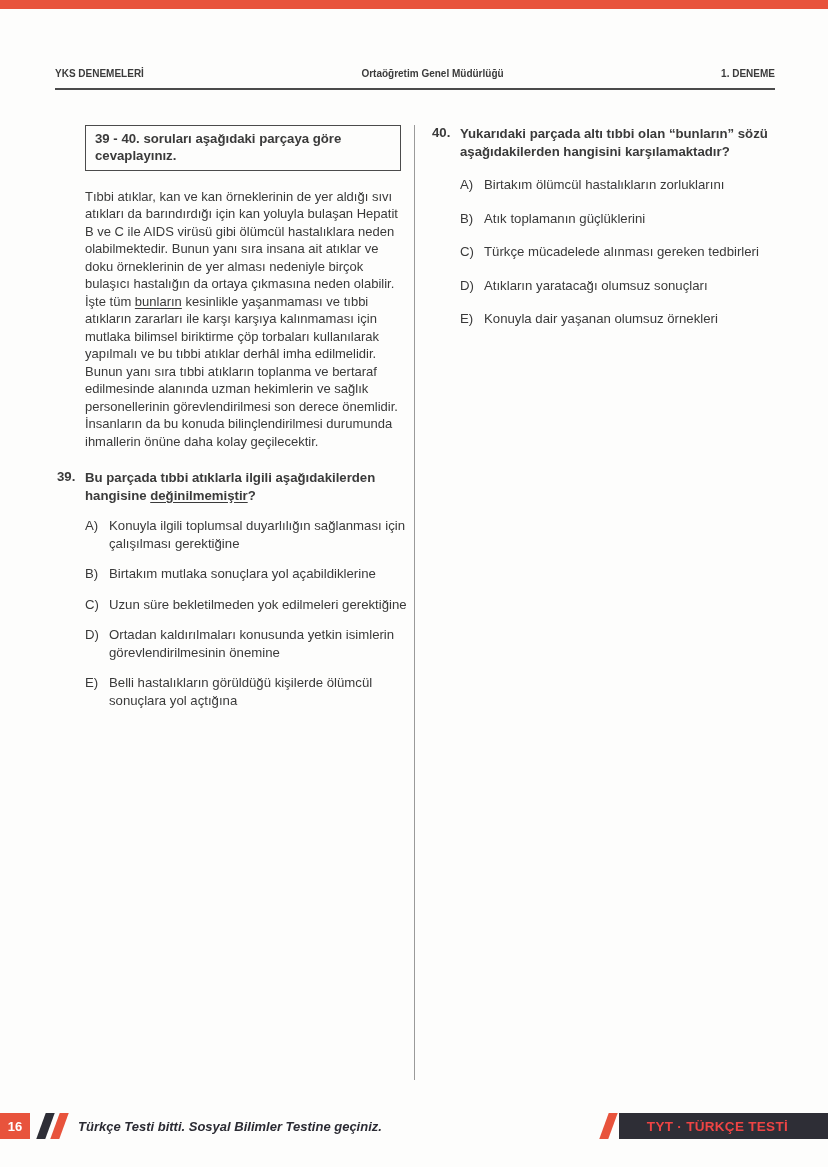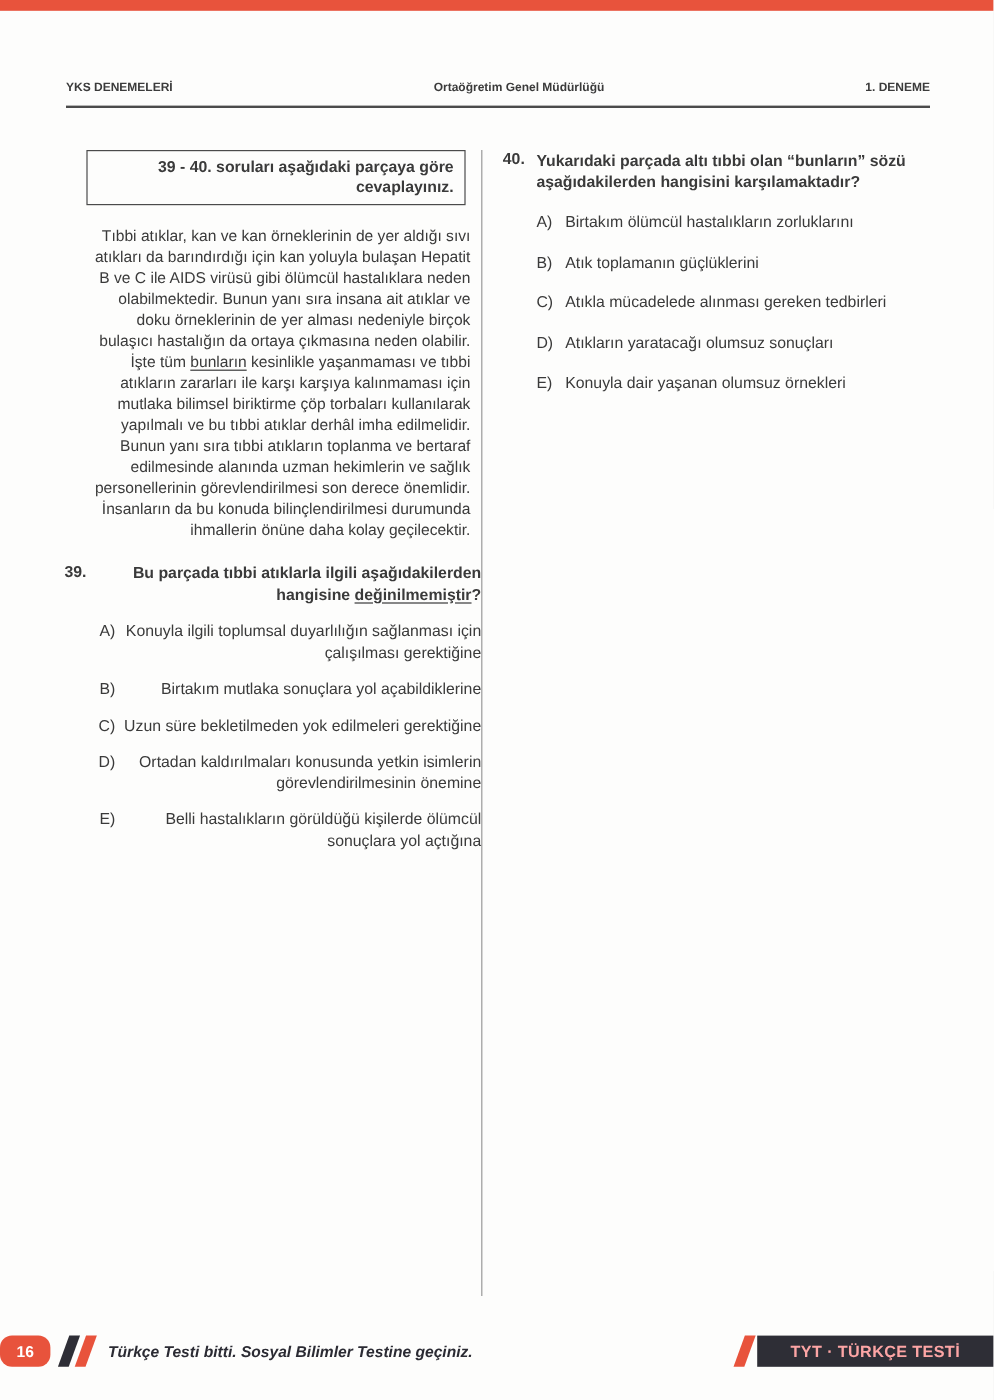--- a/index.html
+++ b/index.html
@@ -18,21 +18,21 @@
 
   .header {
     position: absolute; top: 68px; left: 55px; right: 53px;
     display: flex; justify-content: space-between; align-items: baseline;
     font-weight: bold; font-size: 10px; color: #3b3b3b;
     padding-bottom: 9px;
     border-bottom: 2.5px solid #4b4b4b;
   }
 
   .content { position: absolute; top: 125px; left: 0; right: 0; display: flex; }
-  .col-left  { width: 357px; margin-left: 44px; text-align: right; }
+  .col-left  { width: 357px; margin-left: 57px; }
   .divider   { width: 1px; background: #9a9a9a; height: 955px; }
   .col-right { flex: 1; padding-left: 17px; padding-right: 24px; }
 
   .instruction-box {
     margin-left: 28px;
     width: 316px;
     border: 1.5px solid #4b4b4b;
     padding: 5px 9px;
     font-weight: bold;
     font-size: 13.2px;
@@ -61,35 +61,35 @@
   #q39 .options { margin-top: 6px; }
   #q39 .option  { margin-top: 13px; }
   #q40 .options { margin-top: 10px; }
   #q40 .option  { margin-top: 16px; }
 
   .footer {
     position: absolute; left: 0; right: 0; bottom: 28px; height: 26px;
     display: flex; align-items: stretch;
   }
   .page-num {
-    width: 42px; background: #e8533c; color: #ffffff; font-weight: bold;
-    font-size: 13px; display: flex; align-items: center; justify-content: center; border-radius: 10px;
+    width: 30px; background: #e8533c; color: #ffffff; font-weight: bold;
+    font-size: 13px; display: flex; align-items: center; justify-content: center;
   }
   .stripe { width: 9px; transform: skewX(-20deg); }
   .stripe.s1 { margin-left: 11px; background: #2e2e36; }
   .stripe.s2 { margin-left: 5px;  background: #e8533c; }
   .footer-note {
     margin-left: 14px; align-self: center;
     font-weight: bold; font-style: italic; font-size: 13px; color: #2b2b33; text-align: center;
   }
   .footer-right {
-    margin-left: auto; background: #2e2e36; color: #fca5a5;
+    margin-left: auto; background: #2e2e36; color: #ef4444;
     font-weight: bold; font-size: 13.5px; letter-spacing: 0.3px;
     display: flex; align-items: center;
-    padding: 0 28px 0 28px;
+    padding: 0 40px 0 28px;
     position: relative;
   }
   .footer-right::before {
     content: "";
     position: absolute; left: -15px; top: 0; bottom: 0; width: 9px;
     background: #e8533c; transform: skewX(-20deg);
   }
 </style>
 </head>
 <body>
@@ -157,21 +157,21 @@
             <div class="option">
               <span class="opt-letter">A)</span>
               <span class="opt-text">Birtakım ölümcül hastalıkların zorluklarını</span>
             </div>
             <div class="option">
               <span class="opt-letter">B)</span>
               <span class="opt-text">Atık toplamanın güçlüklerini</span>
             </div>
             <div class="option">
               <span class="opt-letter">C)</span>
-              <span class="opt-text">Atıkla mücadelede alınması gereken tedbirleri</span>
+              <span class="opt-text">Türkçe mücadelede alınması gereken tedbirleri</span>
             </div>
             <div class="option">
               <span class="opt-letter">D)</span>
               <span class="opt-text">Atıkların yaratacağı olumsuz sonuçları</span>
             </div>
             <div class="option">
               <span class="opt-letter">E)</span>
               <span class="opt-text">Konuyla dair yaşanan olumsuz örnekleri</span>
             </div>
           </div>

